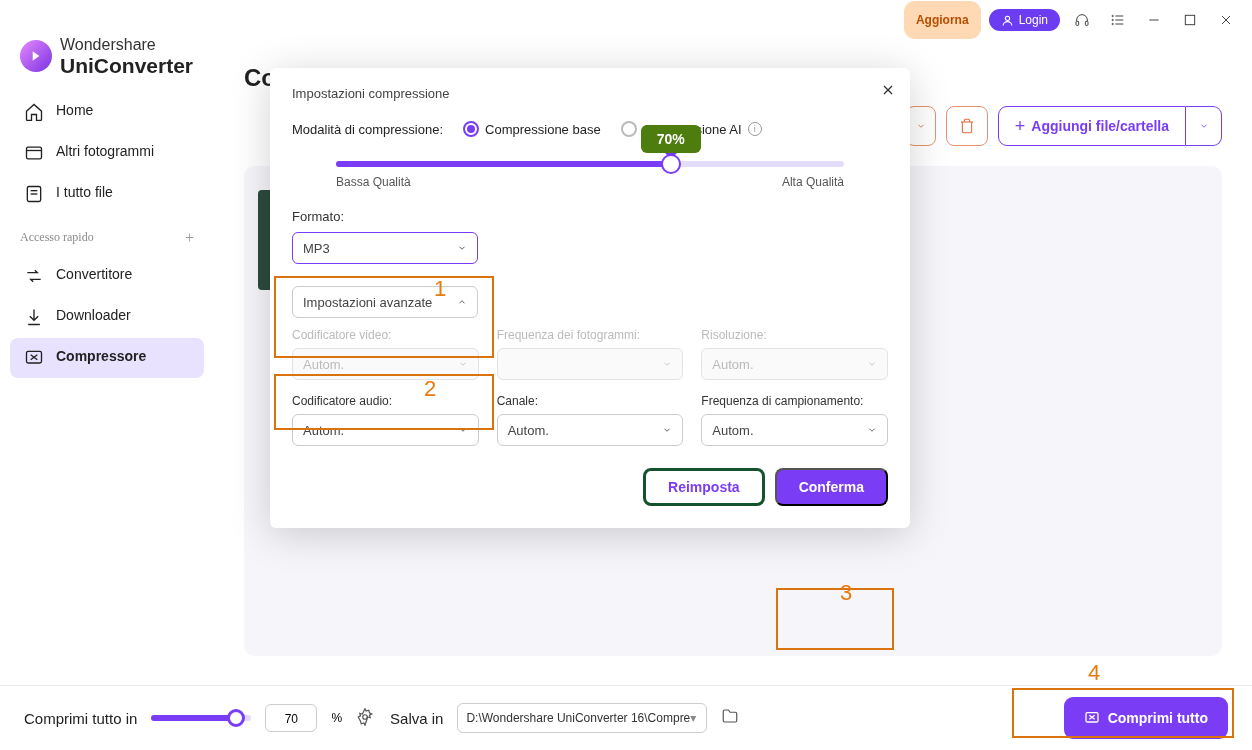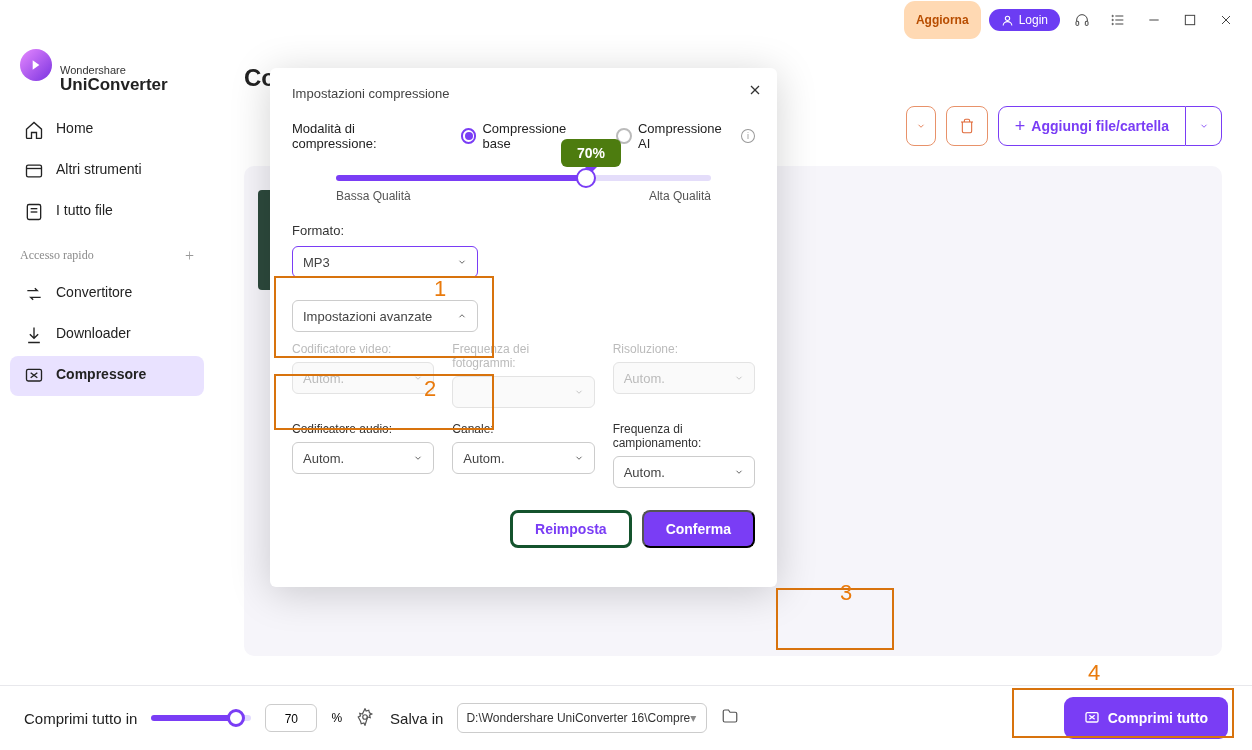--- a/index.html
+++ b/index.html
@@ -15,22 +15,22 @@
 
 
 .layout { display: flex; height: 645px; }
 
 
 .sidebar { width: 214px; padding: 0 6px; }
 .logo { display: flex; align-items: center; gap: 8px; padding: 0 14px 14px; margin-top: -4px; }
 .logo-mark { width: 32px; height: 32px; border-radius: 50%; background: linear-gradient(135deg, #e688ff, #7a33e0); display: flex; align-items: center; justify-content: center; }
 .logo-mark svg { width: 16px; height: 16px; fill: #fff; }
 .logo-text { line-height: 1.1; }
-.logo-top { font-size: 11px; color: #333; margin-top: 28px; }
-.logo-bottom { font-size: 17px; font-weight: 700; color: #222; }
+.logo-top { font-size: 16px; color: #333; }
+.logo-bottom { font-size: 21px; font-weight: 700; color: #222; }
 .nav-item { display: flex; align-items: flex-start; gap: 12px; padding: 10px 14px; border-radius: 8px; cursor: pointer; color: #222; font-size: 14px; margin: 1px 4px; }
 .nav-item.active { background: #e9e2ff; font-weight: 700; }
 .nav-item svg { width: 20px; height: 20px; stroke: currentColor; fill: none; stroke-width: 1.6; }
 .quick-access { display: flex; justify-content: space-between; align-items: center; padding: 14px 14px 8px; color: #8a8a8a; font-size: 12px; font-family: Liberation Serif, serif; }
 
 
 .main { flex: 1; padding: 0 30px; position: relative; }
 .page-title { font-size: 24px; font-weight: 700; margin: 24px 0 14px; color: #222; }
 .toolbar { display: flex; justify-content: flex-end; gap: 10px; margin-bottom: 20px; }
 .toolbar-del { width: 42px; height: 40px; border: 1px solid #e8926a; border-radius: 8px; display: flex; align-items: center; justify-content: center; color: #e06a3a; }
@@ -51,21 +51,21 @@
 .gear { width: 20px; height: 20px; color: #555; }
 .gear svg { width: 18px; height: 18px; stroke: currentColor; fill: none; stroke-width: 1.6; }
 .save-path { border: 1px solid #ccc; border-radius: 6px; height: 30px; width: 250px; padding: 0 8px; font-size: 12px; color: #333; display: flex; align-items: center; justify-content: flex-start; }
 .save-path span:last-child { color: #888; }
 .folder-ico { color: #555; }
 .folder-ico svg { width: 18px; height: 18px; stroke: currentColor; fill: none; stroke-width: 1.6; }
 .spacer { flex: 1; }
 .compress-all { background: #7a3df5; color: #fff; border-radius: 9px; height: 42px; padding: 0 20px; display: flex; align-items: center; gap: 8px; font-weight: 600; font-size: 14px; }
 
 
-.modal { position: absolute; top: 68px; left: 270px; width: 507px; background: #fff; border-radius: 6px; box-shadow: 0 6px 40px rgba(0,0,0,0.18); padding: 18px 22px 39px; z-index: 100; }
+.modal { position: absolute; top: 68px; left: 270px; width: 640px; background: #fff; border-radius: 6px; box-shadow: 0 6px 40px rgba(0,0,0,0.18); padding: 18px 22px 22px; z-index: 100; }
 .modal-title { font-size: 13px; color: #444; }
 .modal-close { position: absolute; top: 14px; right: 14px; cursor: pointer; }
 .modal-close svg { width: 16px; height: 16px; stroke: #333; stroke-width: 1.8; fill: none; }
 .mode-row { display: flex; align-items: center; gap: 20px; margin: 20px 0 18px; font-size: 13px; color: #222; }
 .radio { width: 16px; height: 16px; border: 2px solid #bbb; border-radius: 50%; display: inline-flex; align-items: center; justify-content: center; }
 .radio.checked { border-color: #7a3df5; }
 .radio.checked::after { content: ''; width: 8px; height: 8px; background: #7a3df5; border-radius: 50%; }
 .info-ico { width: 14px; height: 14px; border: 1px solid #999; border-radius: 50%; display: inline-flex; align-items: center; justify-content: center; font-size: 9px; color: #999; }
 .slider-wrap { position: relative; margin: 24px 44px 6px; }
 .slider-track { height: 6px; border-radius: 3px; background: linear-gradient(to right, #7a3df5 66%, #e4ddfa 66%); }
@@ -155,21 +155,21 @@
       <svg viewBox="0 0 24 24">
           <path d="M3 11l9-8 9 8v10a1 1 0 01-1 1h-5v-7h-6v7H4a1 1 0 01-1-1z"></path>
         </svg>
       <span>Home</span>
     </div>
     <div class="nav-item">
       <svg viewBox="0 0 24 24">
           <rect x="3" y="5" width="18" height="14" rx="2"></rect>
           <path d="M3 9h18"></path>
         </svg>
-      <span>Altri strumenti</span>
+      <span>Altri fotogrammi</span>
     </div>
     <div class="nav-item">
       <svg viewBox="0 0 24 24">
           <rect x="4" y="3" width="16" height="18" rx="2"></rect>
           <line x1="8" y1="8" x2="16" y2="8"></line>
           <line x1="8" y1="12" x2="16" y2="12"></line>
         </svg>
       <span>I tutto file</span>
     </div>
     <div class="quick-access">

